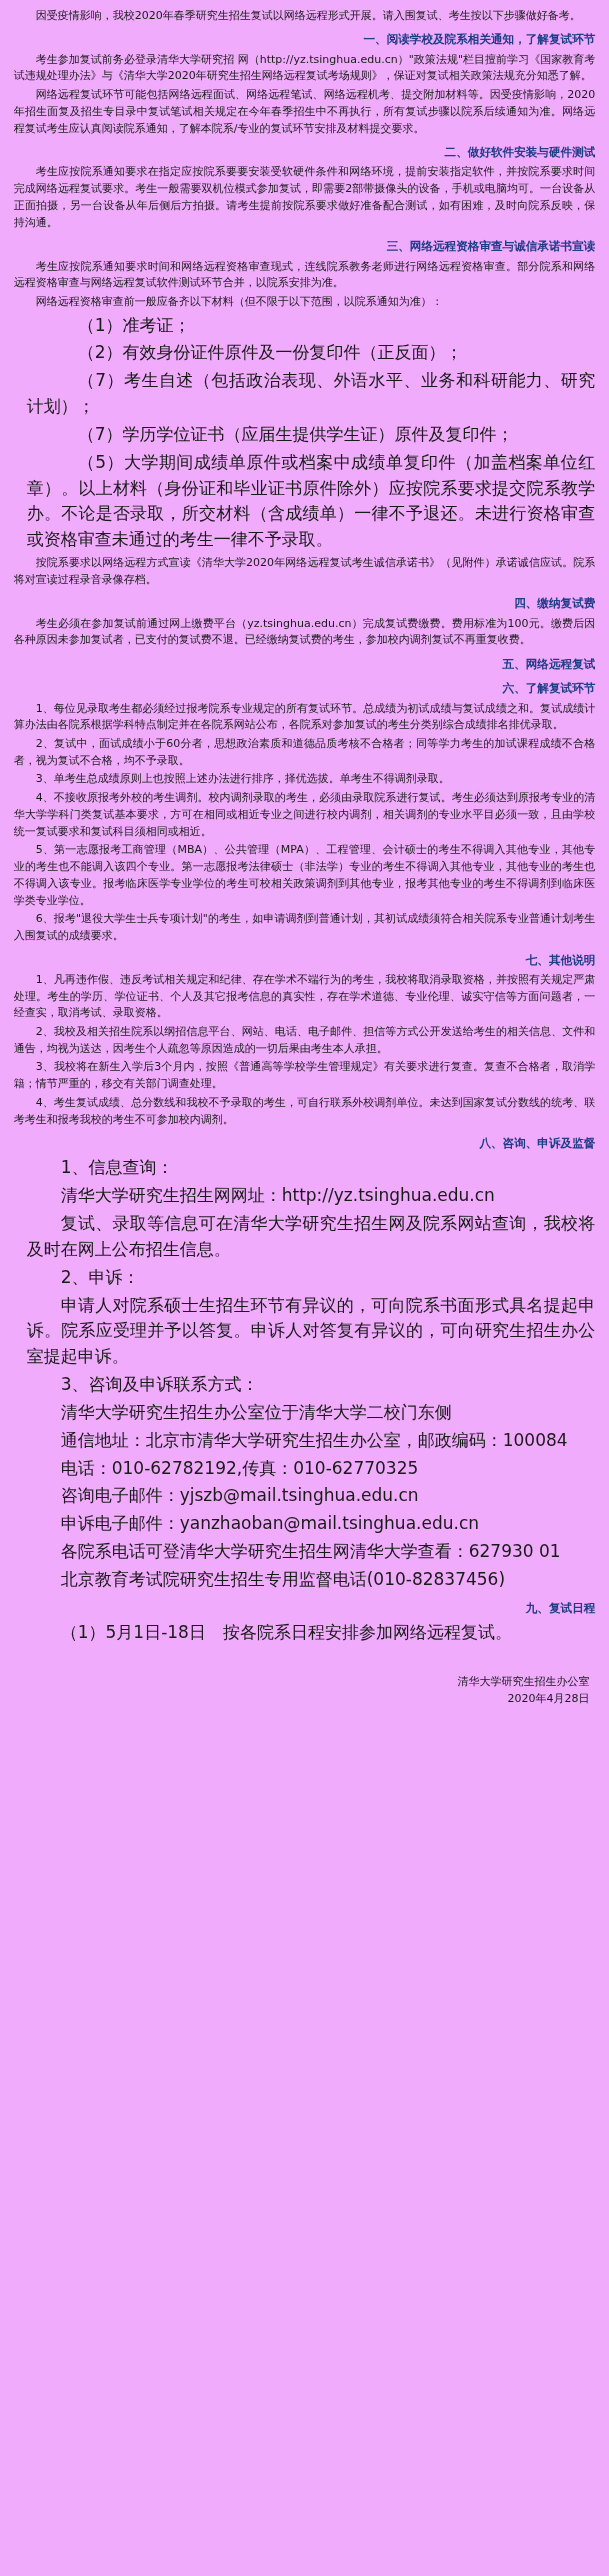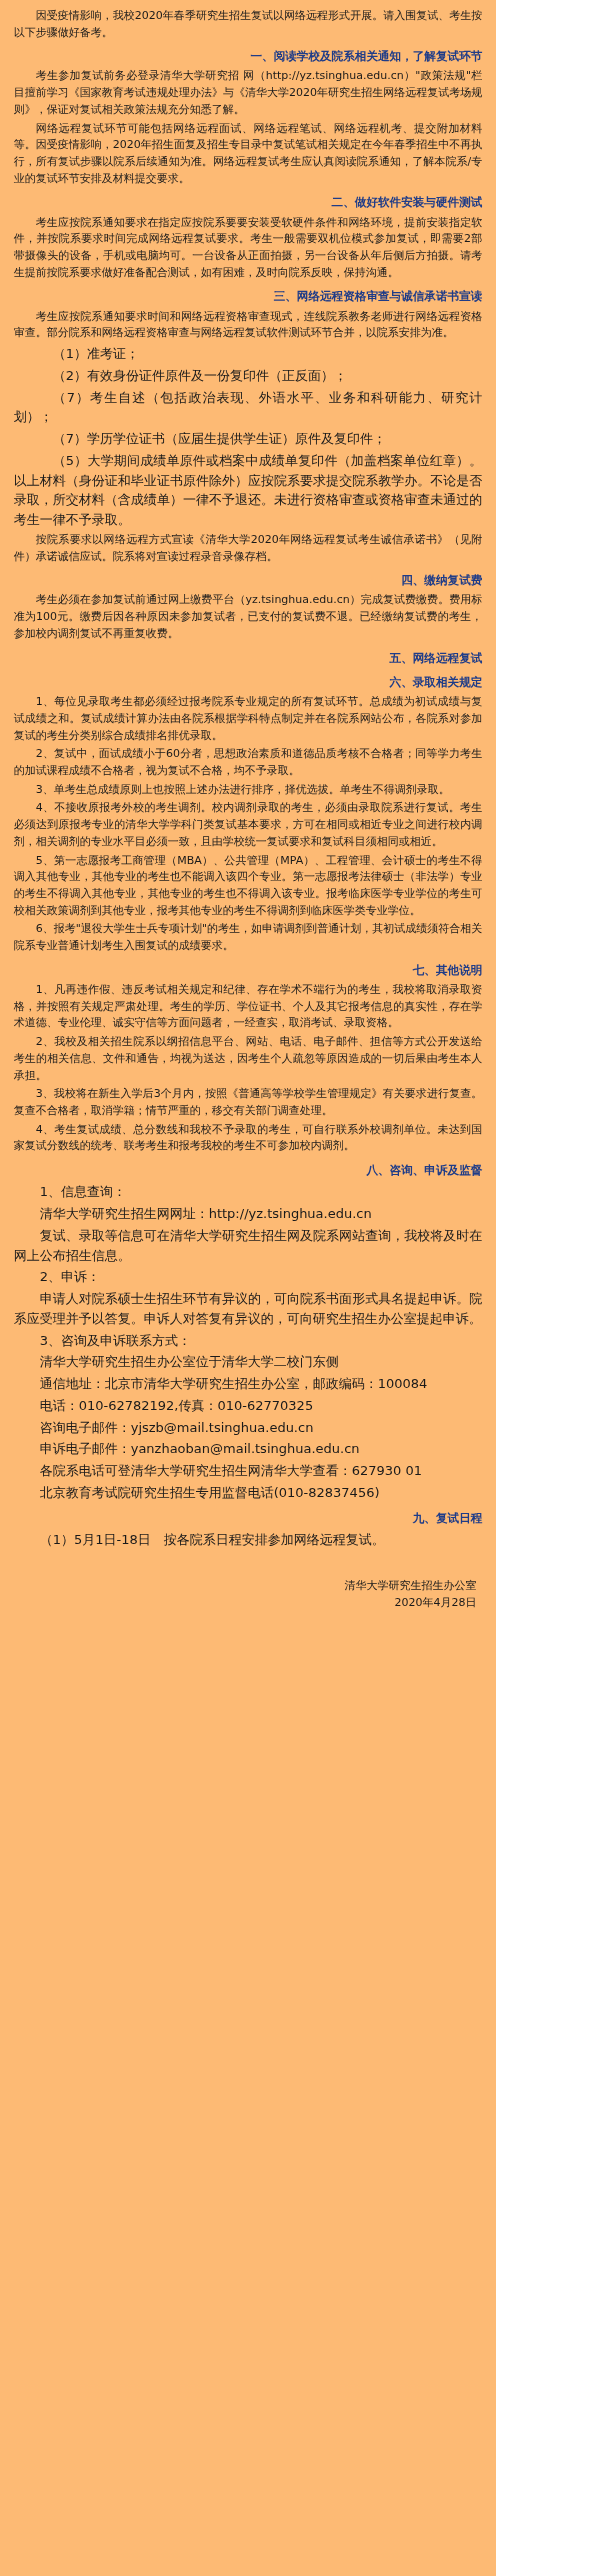--- a/index.html
+++ b/index.html
@@ -5,48 +5,48 @@
   html, body {
     margin: 0;
     padding: 0;
     background: #ffffff;
   }
   body {
     font-family: "DejaVu Sans", "Liberation Sans", sans-serif;
     color: #1a1a1a;
   }
   #page {
-    width: 496px;
+    width: 609px;
     min-height: 2576px;
     box-sizing: border-box;
     padding: 7.8px 13.7px 13.7px 13.7px;
-    background: #fdba74;
+    background: #f0abfc;
     position: relative;
   }
   p {
     margin: 0 0 2px 0;
     font-size: 11px;
     line-height: 1.52;
     text-align: justify;
     text-justify: inter-ideograph;
   }
   h2.section {
     font-size: 11.6px;
     font-weight: bold;
     color: #1f3c88;
     margin: 6.9px 0 2.9px 0;
     text-indent: 2em;
     line-height: 1.5;
     text-align: right;
   }
   .sub {
-    font-size: 13px;
+    font-size: 17px;
     line-height: 1.52;
     text-indent: 2em;
-    margin: 0 0 2px 0;
+    margin: 0 0 2px 13px;
     text-align: justify;
   }
   .sub.deep {
     text-indent: 3em;
   }
   .flow {
     text-indent: 2em;
   }
   .sig {
     margin-top: 27px;
@@ -70,33 +70,34 @@
 
   <h2 class="section">一、阅读学校及院系相关通知，了解复试环节</h2>
   <p class="flow">考生参加复试前务必登录清华大学研究招 网（http://yz.tsinghua.edu.cn）"政策法规"栏目擅前学习《国家教育考试违规处理办法》与《清华大学2020年研究生招生网络远程复试考场规则》，保证对复试相关政策法规充分知悉了解。</p>
   <p class="flow">网络远程复试环节可能包括网络远程面试、网络远程笔试、网络远程机考、提交附加材料等。因受疫情影响，2020年招生面复及招生专目录中复试笔试相关规定在今年春季招生中不再执行，所有复试步骤以院系后续通知为准。网络远程复试考生应认真阅读院系通知，了解本院系/专业的复试环节安排及材料提交要求。</p>
 
   <h2 class="section">二、做好软件安装与硬件测试</h2>
   <p class="flow">考生应按院系通知要求在指定应按院系要要安装受软硬件条件和网络环境，提前安装指定软件，并按院系要求时间完成网络远程复试要求。考生一般需要双机位模式参加复试，即需要2部带摄像头的设备，手机或电脑均可。一台设备从正面拍摄，另一台设备从年后侧后方拍摄。请考生提前按院系要求做好准备配合测试，如有困难，及时向院系反映，保持沟通。</p>
 
   <h2 class="section">三、网络远程资格审查与诚信承诺书宣读</h2>
   <p class="flow">考生应按院系通知要求时间和网络远程资格审查现式，连线院系教务老师进行网络远程资格审查。部分院系和网络远程资格审查与网络远程复试软件测试环节合并，以院系安排为准。</p>
+  <p class="flow">网络远程资格审查前一般应备齐以下材料（但不限于以下范围，以院系通知为准）：</p>
   <p class="sub deep">（1）准考证；</p>
   <p class="sub deep">（2）有效身份证件原件及一份复印件（正反面）；</p>
   <p class="sub deep">（7）考生自述（包括政治表现、外语水平、业务和科研能力、研究计划）；</p>
   <p class="sub deep">（7）学历学位证书（应届生提供学生证）原件及复印件；</p>
   <p class="sub deep">（5）大学期间成绩单原件或档案中成绩单复印件（加盖档案单位红章）。以上材料（身份证和毕业证书原件除外）应按院系要求提交院系教学办。不论是否录取，所交材料（含成绩单）一律不予退还。未进行资格审查或资格审查未通过的考生一律不予录取。</p>
   <p class="flow">按院系要求以网络远程方式宣读《清华大学2020年网络远程复试考生诚信承诺书》（见附件）承诺诚信应试。院系将对宣读过程录音录像存档。</p>
 
   <h2 class="section">四、缴纳复试费</h2>
   <p class="flow">考生必须在参加复试前通过网上缴费平台（yz.tsinghua.edu.cn）完成复试费缴费。费用标准为100元。缴费后因各种原因未参加复试者，已支付的复试费不退。已经缴纳复试费的考生，参加校内调剂复试不再重复收费。</p>
 
   <h2 class="section">五、网络远程复试</h2>
 
-  <h2 class="section">六、录取相关规定</h2>
+  <h2 class="section">六、了解复试环节</h2>
   <p class="flow">1、每位见录取考生都必须经过报考院系专业规定的所有复试环节。总成绩为初试成绩与复试成绩之和。复试成绩计算办法由各院系根据学科特点制定并在各院系网站公布，各院系对参加复试的考生分类别综合成绩排名排优录取。</p>
   <p class="flow">2、复试中，面试成绩小于60分者，思想政治素质和道德品质考核不合格者；同等学力考生的加试课程成绩不合格者，视为复试不合格，均不予录取。</p>
   <p class="flow">3、单考生总成绩原则上也按照上述办法进行排序，择优选拔。单考生不得调剂录取。</p>
   <p class="flow">4、不接收原报考外校的考生调剂。校内调剂录取的考生，必须由录取院系进行复试。考生必须达到原报考专业的清华大学学科门类复试基本要求，方可在相同或相近专业之间进行校内调剂，相关调剂的专业水平目必须一致，且由学校统一复试要求和复试科目须相同或相近。</p>
   <p class="flow">5、第一志愿报考工商管理（MBA）、公共管理（MPA）、工程管理、会计硕士的考生不得调入其他专业，其他专业的考生也不能调入该四个专业。第一志愿报考法律硕士（非法学）专业的考生不得调入其他专业，其他专业的考生也不得调入该专业。报考临床医学专业学位的考生可校相关政策调剂到其他专业，报考其他专业的考生不得调剂到临床医学类专业学位。</p>
   <p class="flow">6、报考"退役大学生士兵专项计划"的考生，如申请调剂到普通计划，其初试成绩须符合相关院系专业普通计划考生入围复试的成绩要求。</p>
 
   <h2 class="section">七、其他说明</h2>
   <p class="flow">1、凡再违作假、违反考试相关规定和纪律、存在学术不端行为的考生，我校将取消录取资格，并按照有关规定严肃处理。考生的学历、学位证书、个人及其它报考信息的真实性，存在学术道德、专业伦理、诚实守信等方面问题者，一经查实，取消考试、录取资格。</p>
   <p class="flow">2、我校及相关招生院系以纲招信息平台、网站、电话、电子邮件、担信等方式公开发送给考生的相关信息、文件和通告，均视为送达，因考生个人疏忽等原因造成的一切后果由考生本人承担。</p>

